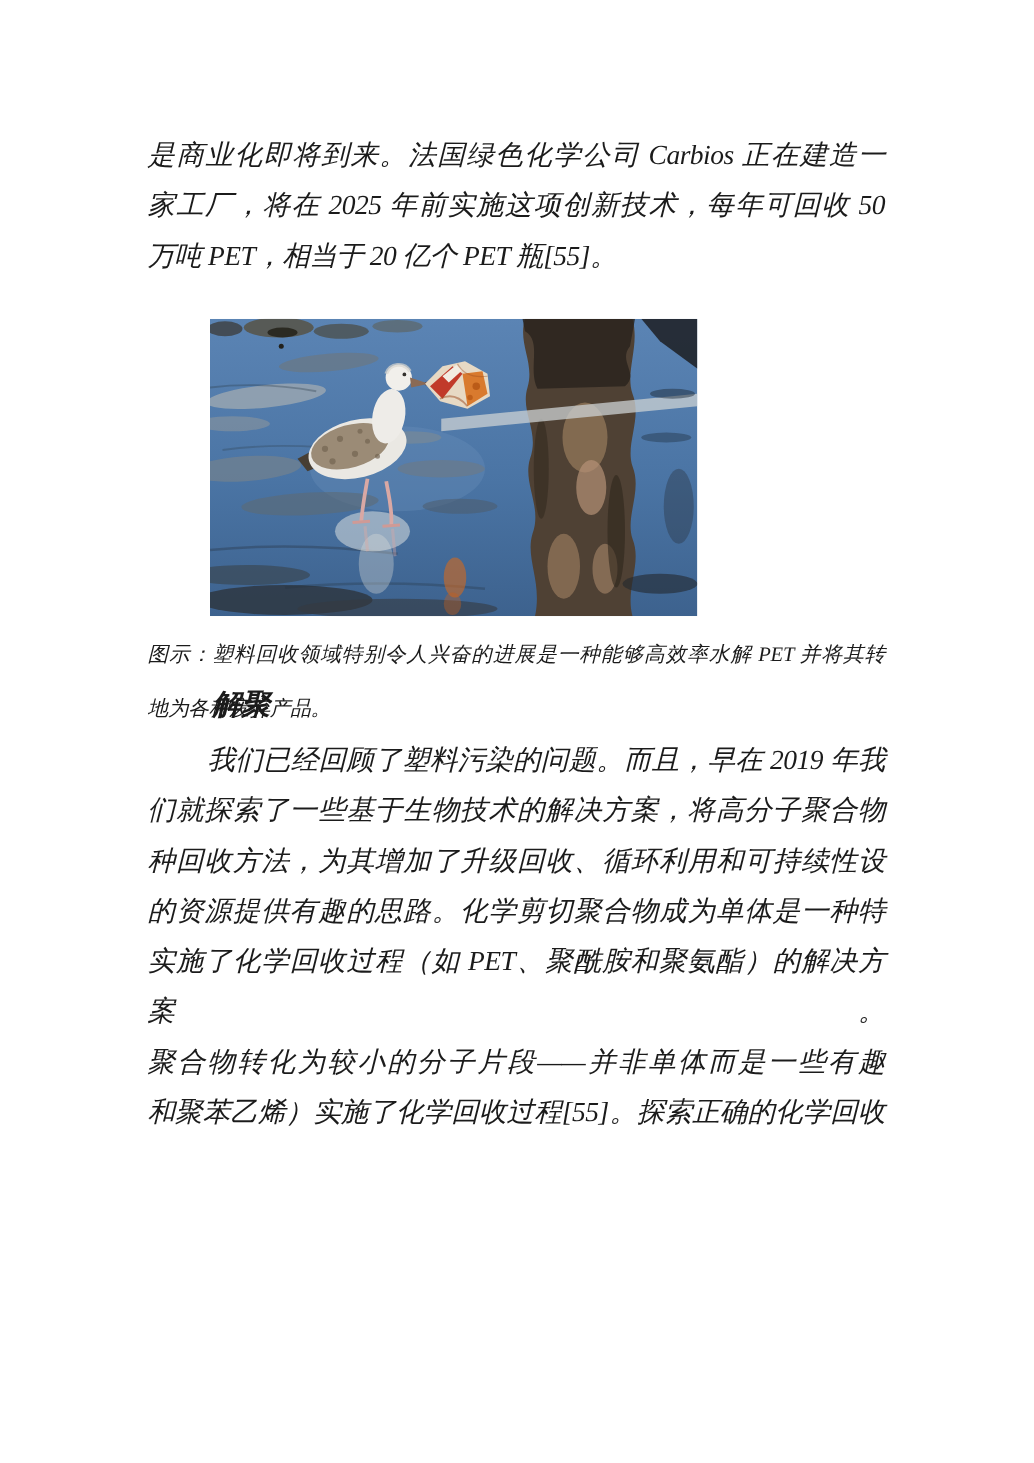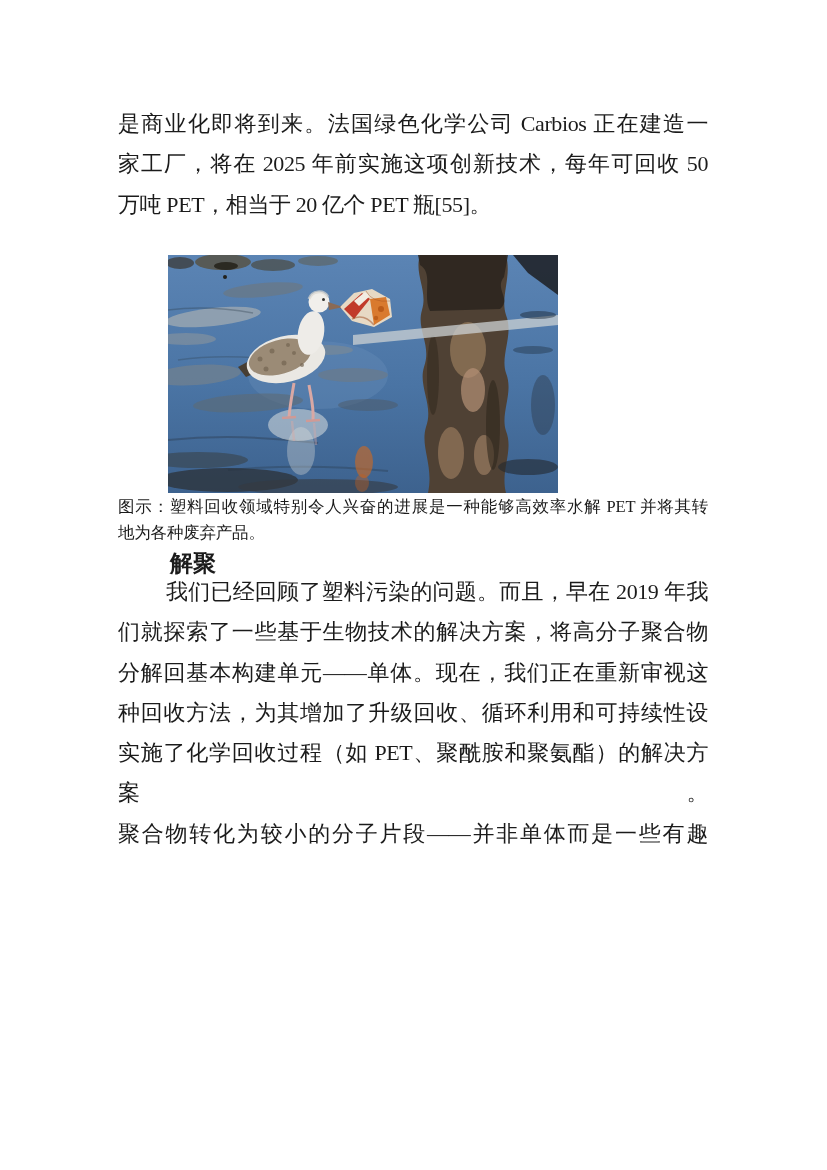--- a/index.html
+++ b/index.html
@@ -4,50 +4,51 @@
 <style>
   * { margin: 0; padding: 0; box-sizing: border-box; }
   html, body { width: 827px; height: 1170px; }
   body {
     position: relative;
     background: #ffffff;
     font-family: "Liberation Serif", "DejaVu Serif", serif;
     color: #1b1b1b;
     overflow: hidden;
   }
-  .abs { position: absolute; }
+  .abs { position: absolute; font-style: italic; }
   .line {
     font-size: 22px;
     line-height: 40.3px;
     letter-spacing: -0.4px;
     white-space: normal;
   }
   .just { text-align: justify; text-align-last: justify; }
   .left { text-align: center; text-align-last: left; }
   .first-indent { padding-left: 48px; }
   #para1 { left: 118px; top: 104px; width: 590px; }
   #figure {
     left: 168px; top: 255px; width: 390px; height: 238px;
     overflow: hidden;
   }
   #figure svg { display: block; width: 390px; height: 238px; }
   #caption { left: 118px; top: 494px; width: 590px; }
   .cap-line {
     font-size: 16.5px;
     line-height: 26px;
     letter-spacing: -0.2px;
+    margin-top: 17px;
   }
   #heading {
     left: 118px; top: 549px; width: 590px;
     padding-left: 52px;
     font-size: 23px;
     font-weight: bold;
     line-height: 30px;
   }
-  #para2 { left: 118px; top: 572px; width: 590px; }
+  #para2 { left: 118px; top: 588px; width: 590px; }
 </style>
 </head>
 <body>
 
 <div id="para1" class="abs">
   <div class="line just">是商业化即将到来。法国绿色化学公司 Carbios 正在建造一</div>
   <div class="line just">家工厂，将在 2025 年前实施这项创新技术，每年可回收 50</div>
   <div class="line left">万吨 PET，相当于 20 亿个 PET 瓶[55]。</div>
 </div>
 
@@ -158,17 +159,18 @@
 <div id="caption" class="abs">
   <div class="cap-line just">图示：塑料回收领域特别令人兴奋的进展是一种能够高效率水解 PET 并将其转</div>
   <div class="cap-line left">地为各种废弃产品。</div>
 </div>
 
 <div id="heading" class="abs">解聚</div>
 
 <div id="para2" class="abs">
   <div class="line just first-indent">我们已经回顾了塑料污染的问题。而且，早在 2019 年我</div>
   <div class="line just">们就探索了一些基于生物技术的解决方案，将高分子聚合物</div>
-  <div class="line just">分解回基本构建单元——单体。现在，我们正在重新审视这</div>
   <div class="line just">种回收方法，为其增加了升级回收、循环利用和可持续性设</div>
+  <div class="line just">的资源提供有趣的思路。化学剪切聚合物成为单体是一种特</div>
   <div class="line just">实施了化学回收过程（如 PET、聚酰胺和聚氨酯）的解决方案。</div>
   <div class="line just">聚合物转化为较小的分子片段——并非单体而是一些有趣</div>
+  <div class="line just">和聚苯乙烯）实施了化学回收过程[55]。探索正确的化学回收</div>
 </div>
 
 </body></html>

